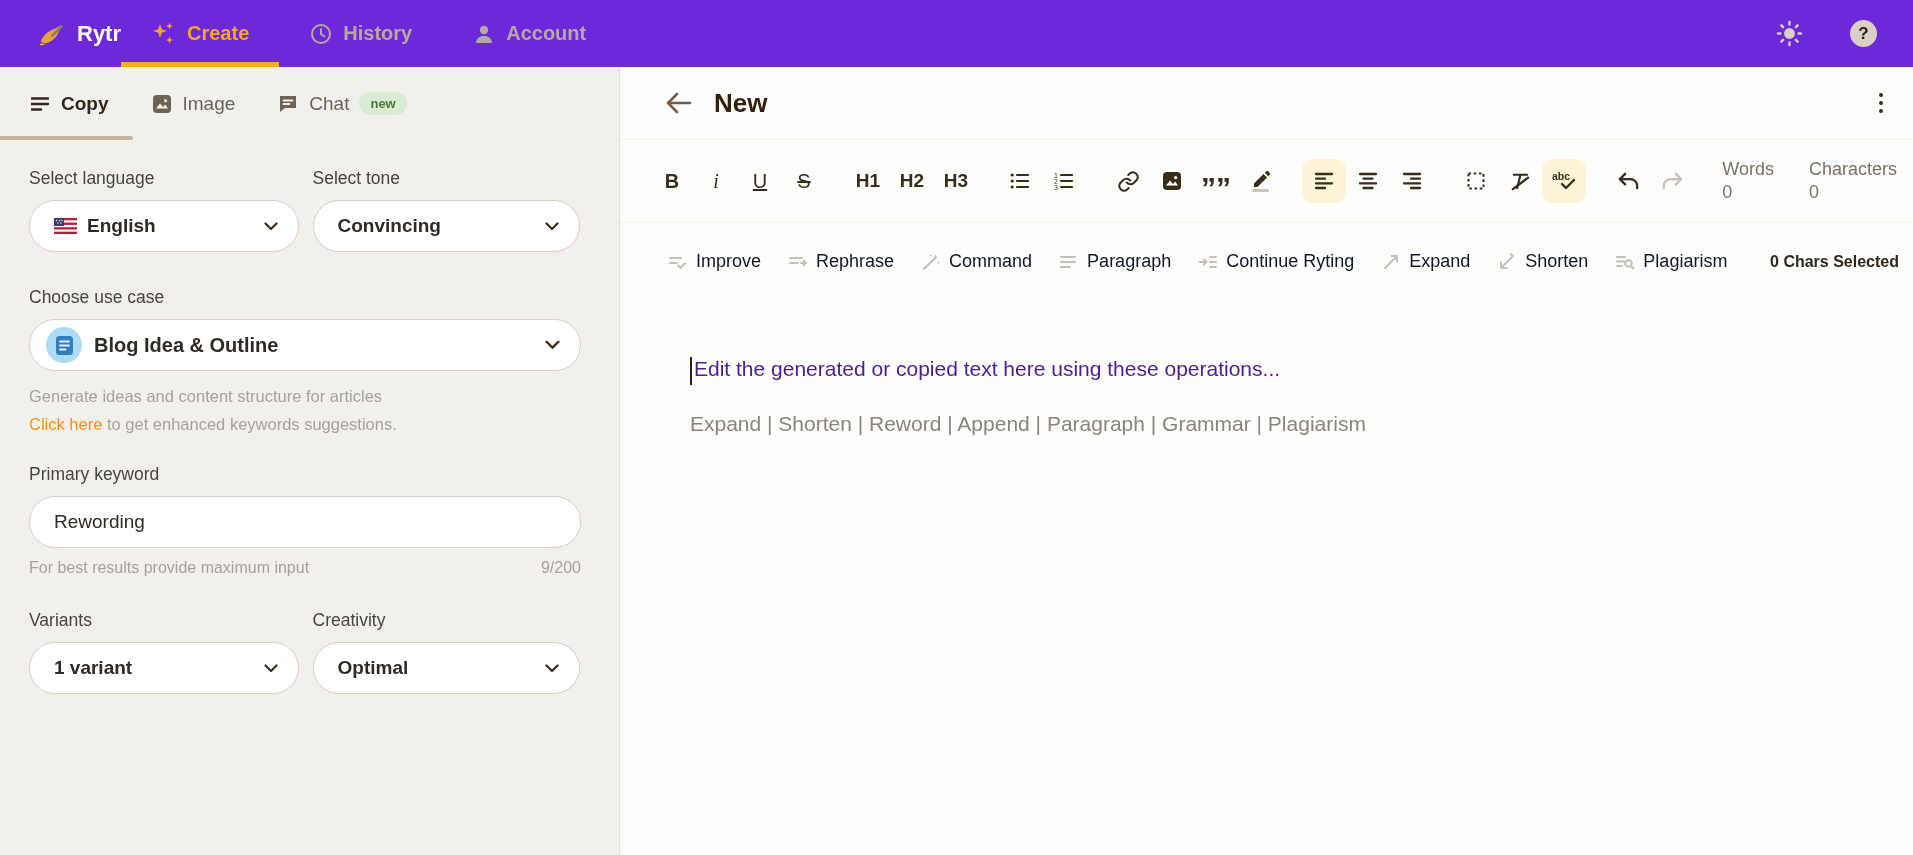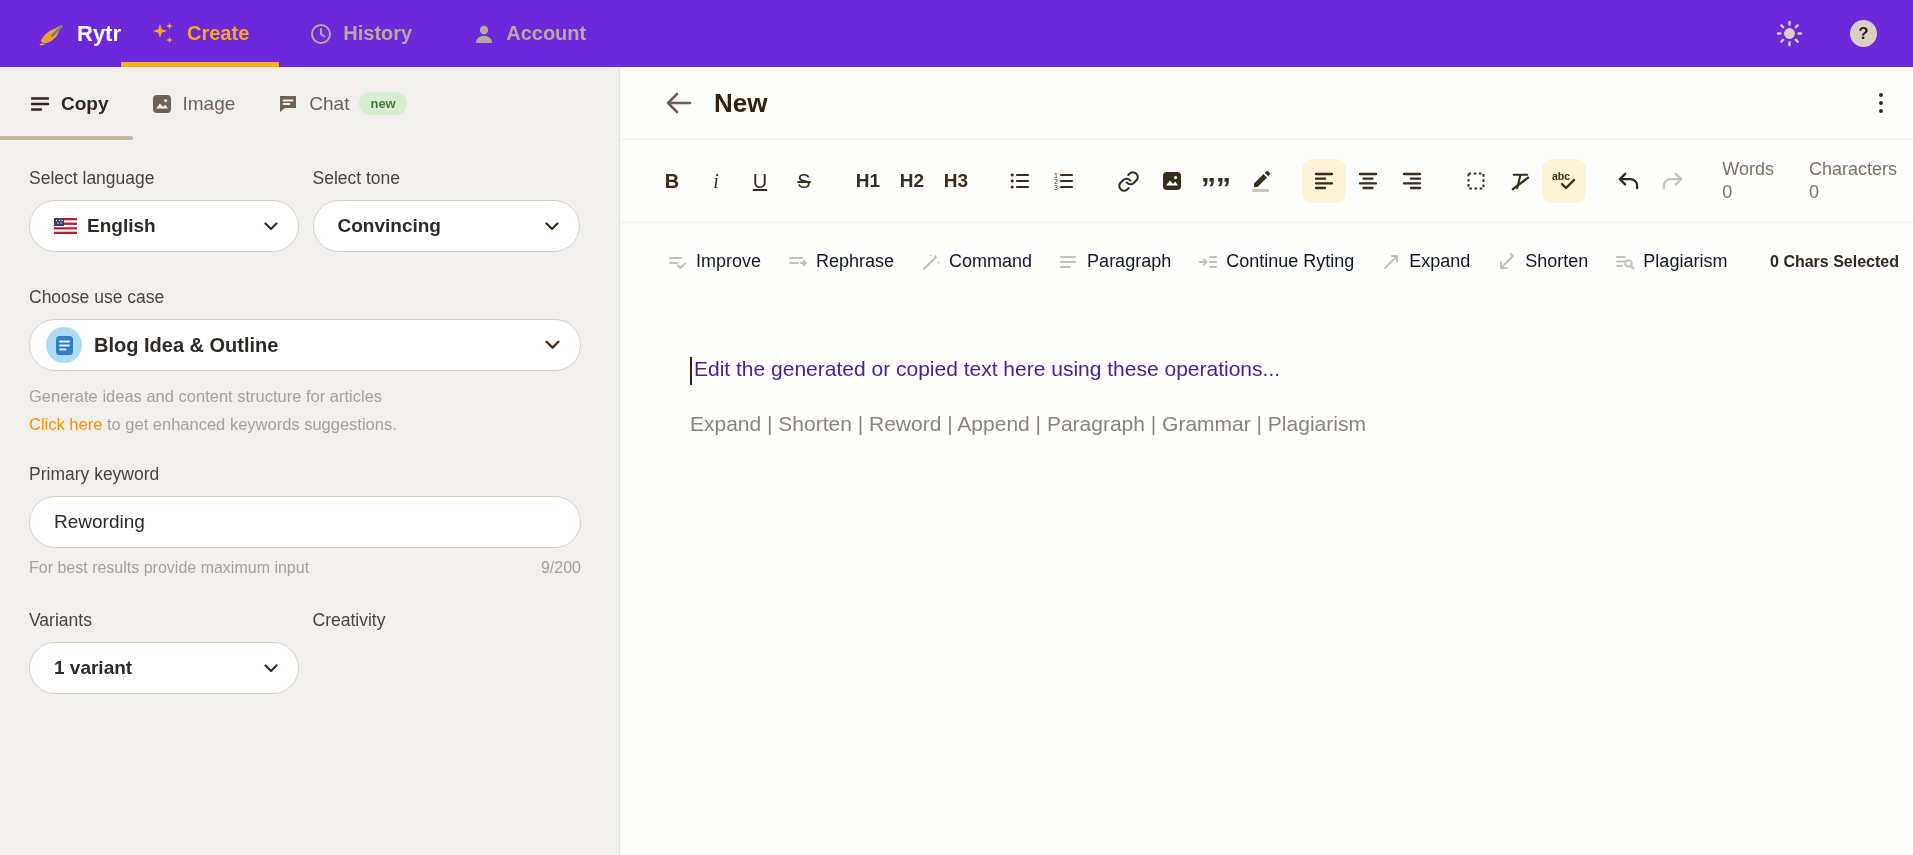--- a/index.html
+++ b/index.html
@@ -252,20 +252,28 @@
             <span class="val">1 variant</span>
             <span class="chev">
               <svg width="14" height="9" viewBox="0 0 14 9" fill="none" stroke="#3a2d1e" stroke-width="2.2" stroke-linecap="round" stroke-linejoin="round">
                   <path d="M1.5 1.5 7 7l5.5-5.5"></path>
                 </svg>
             </span>
           </div>
         </div>
         <div class="col">
           <div class="f-label">Creativity</div>
+          <div class="pill">
+            <span class="val">Optimal</span>
+            <span class="chev">
+              <svg width="14" height="9" viewBox="0 0 14 9" fill="none" stroke="#3a2d1e" stroke-width="2.2" stroke-linecap="round" stroke-linejoin="round">
+                  <path d="M1.5 1.5 7 7l5.5-5.5"></path>
+                </svg>
+            </span>
+          </div>
         </div>
       </div>
 
     </div>
   </aside>
 
   <main class="main">
 
     <div class="m-header">
       <span class="back">

